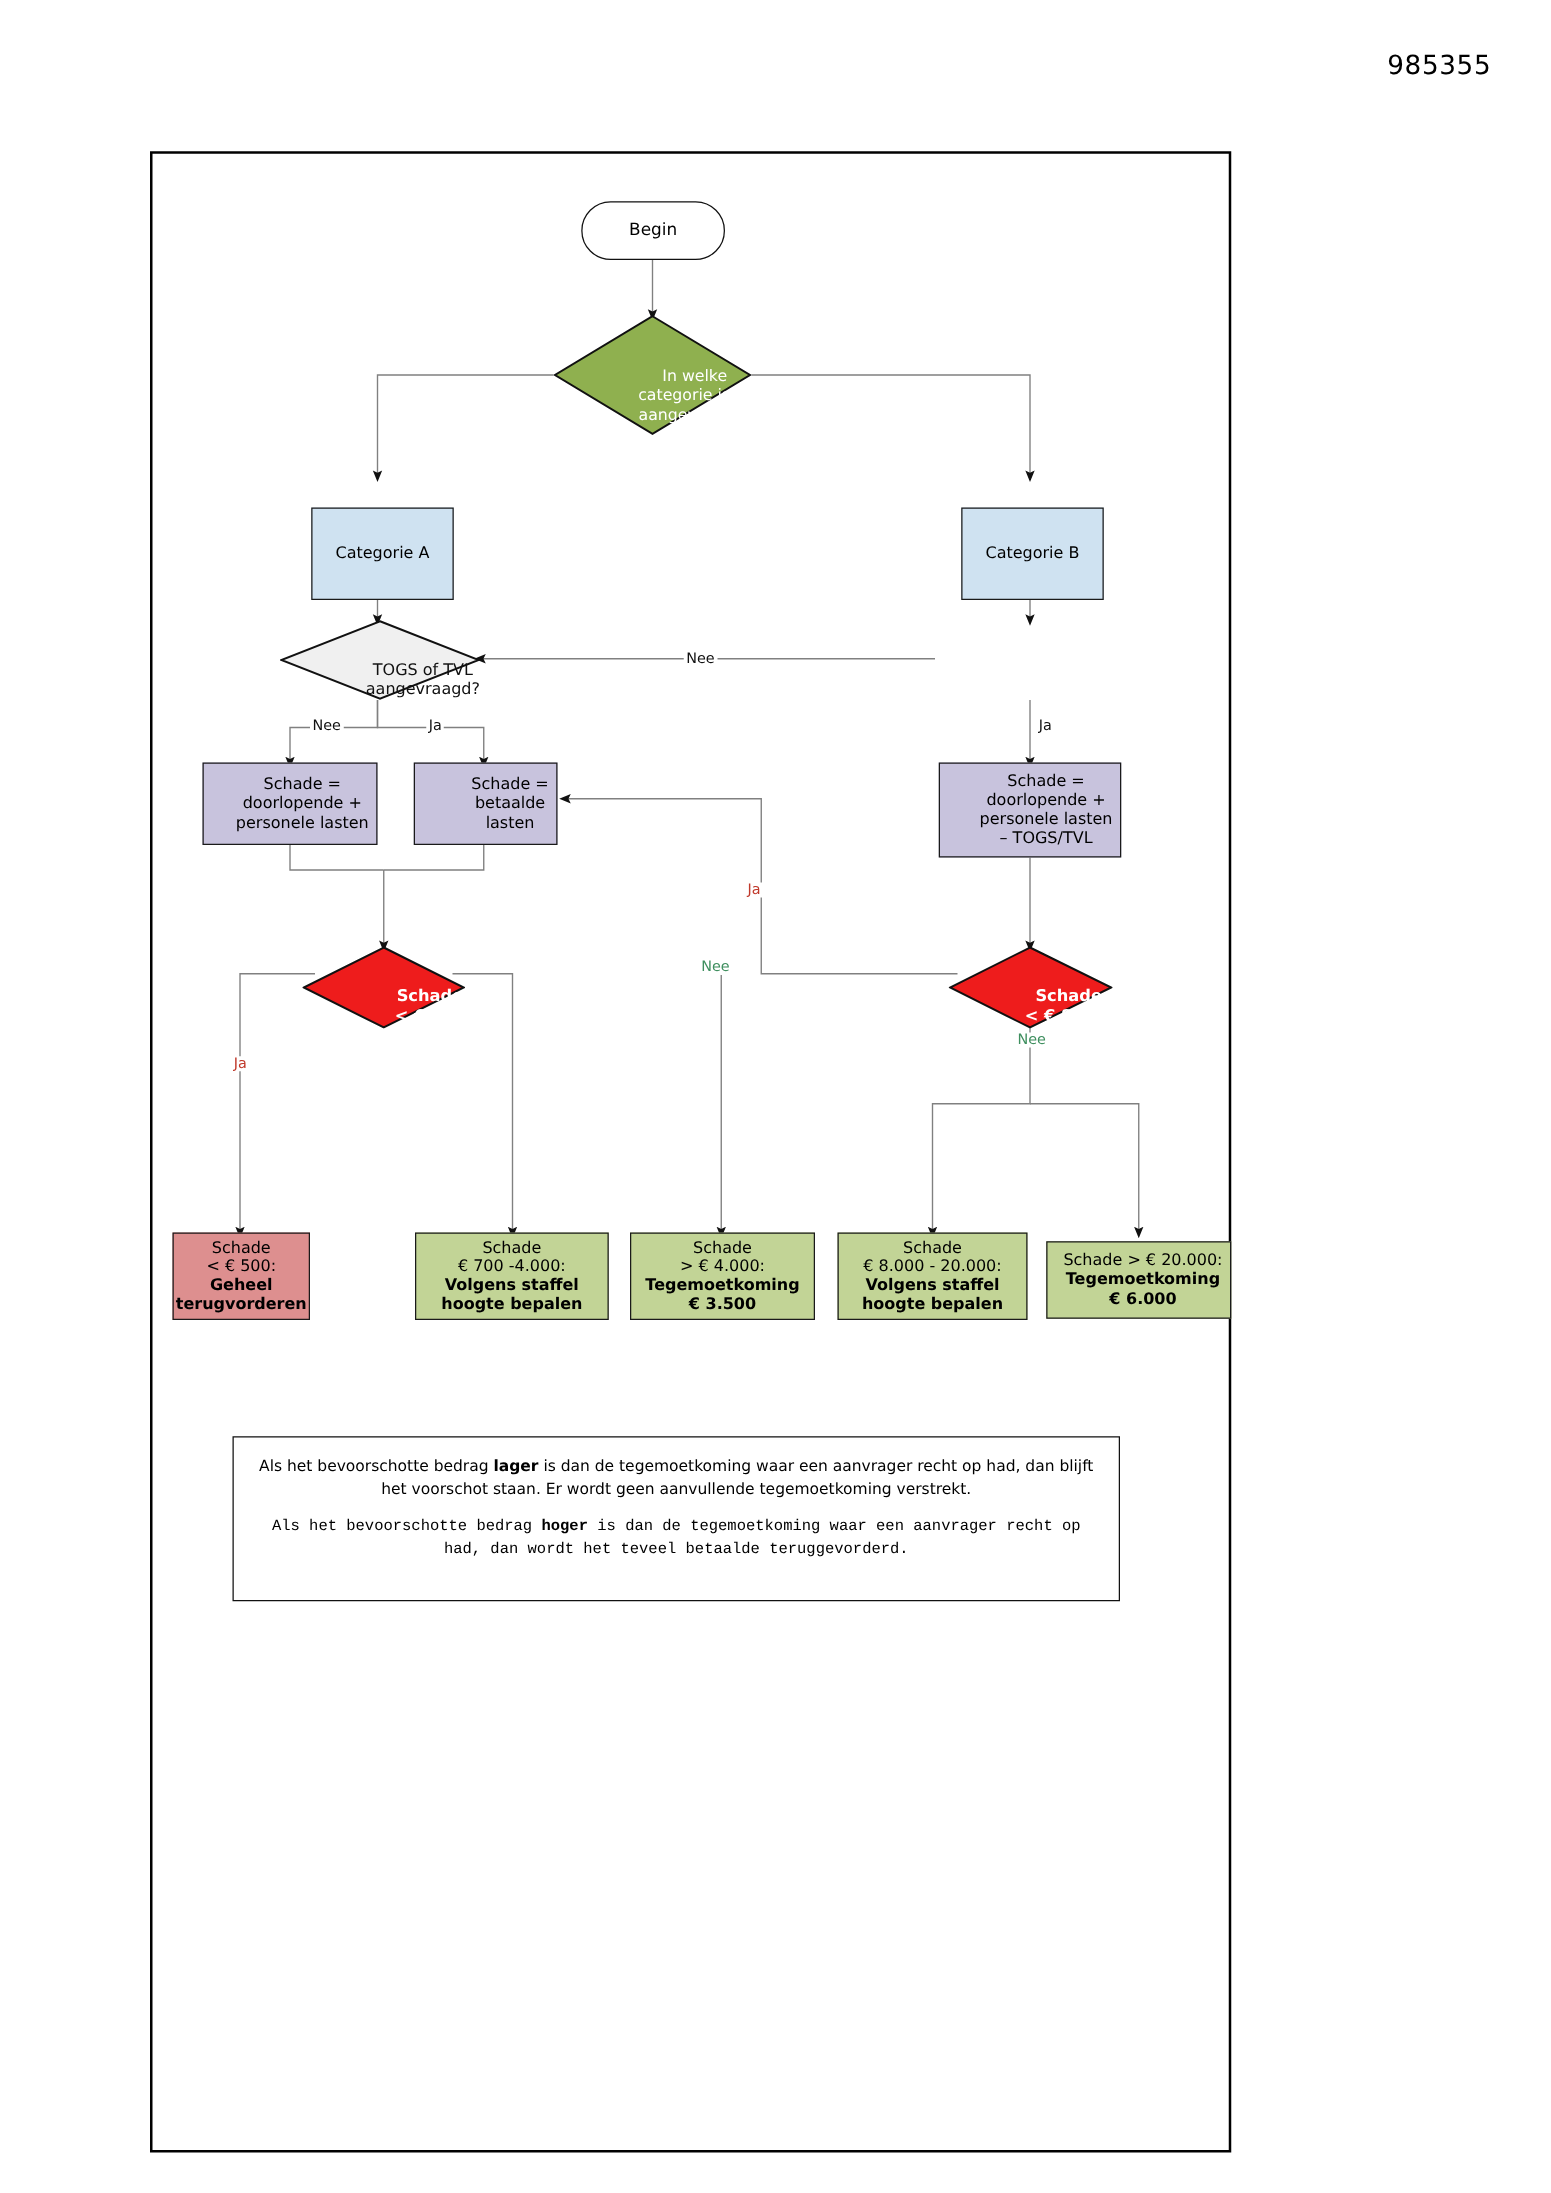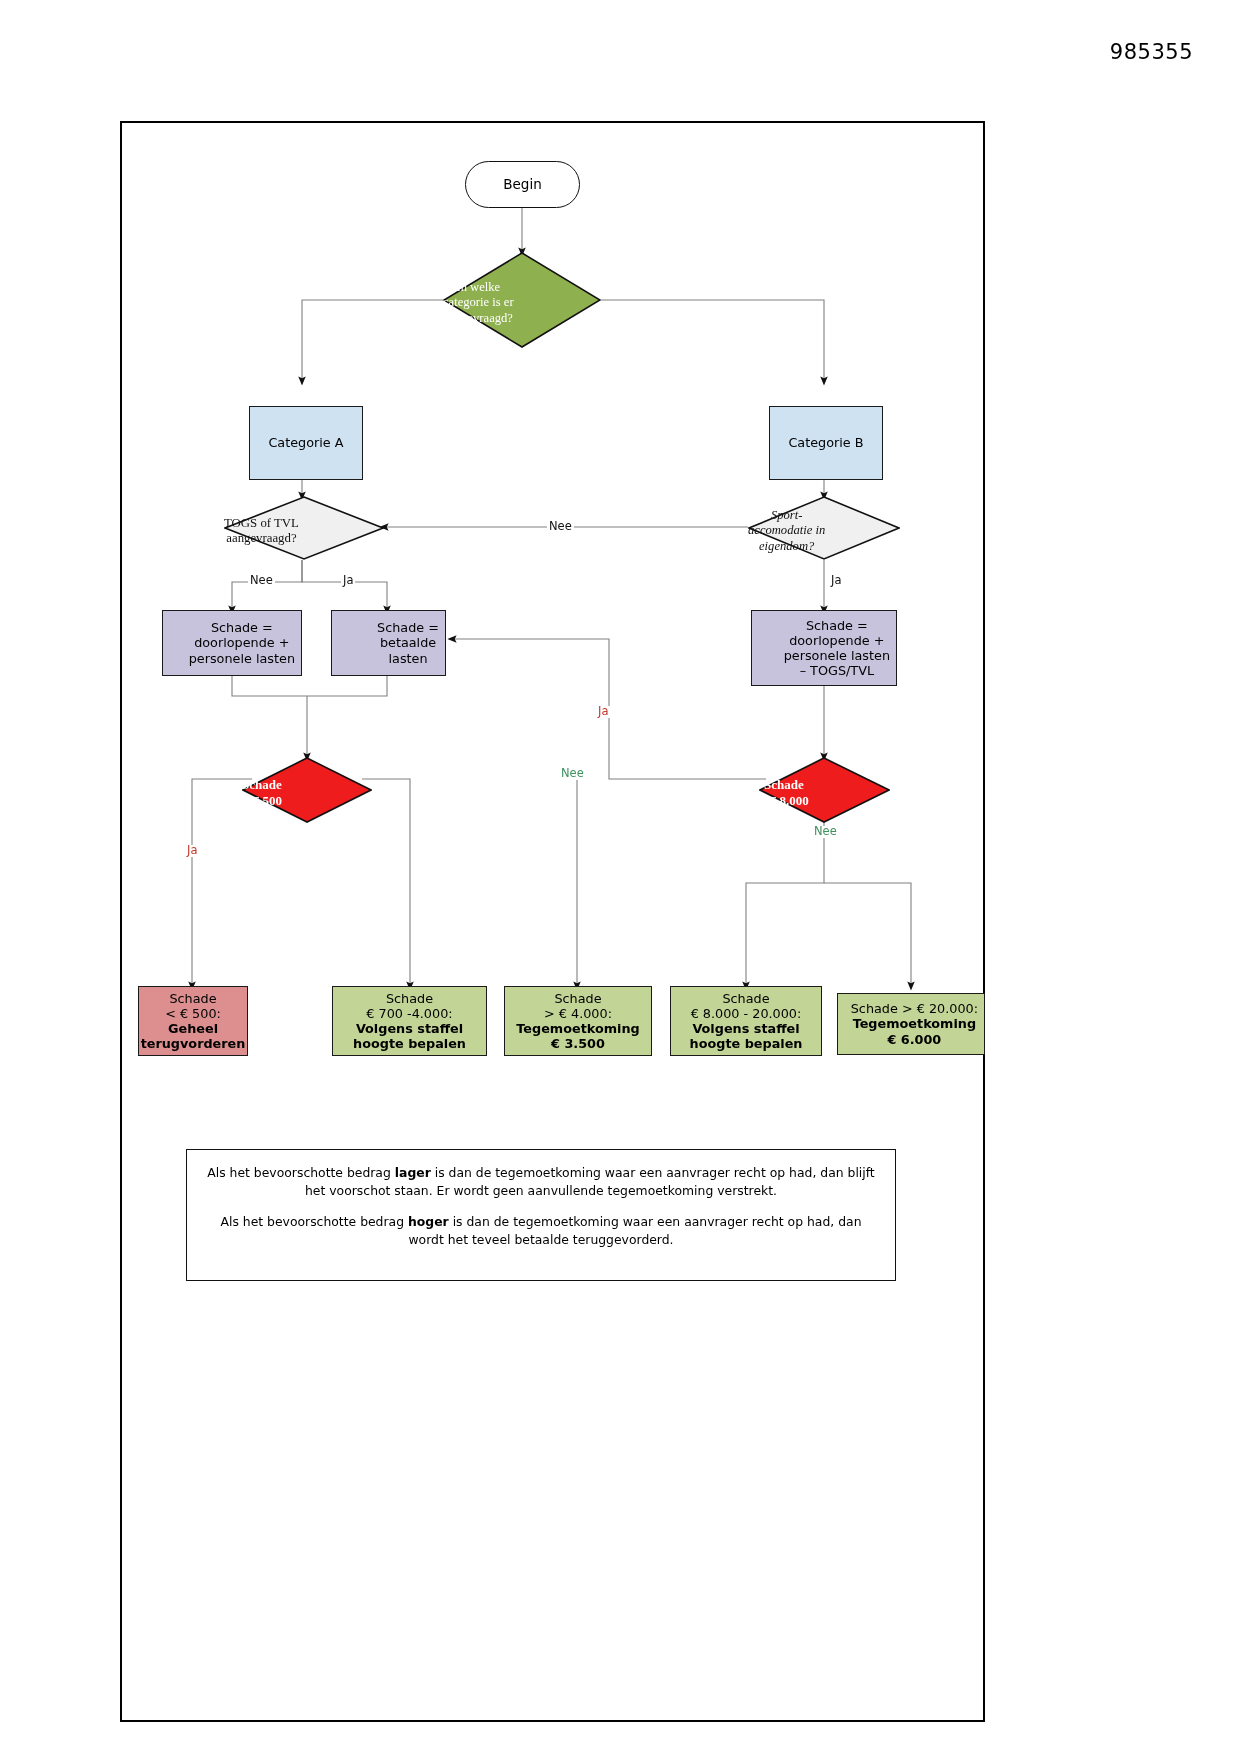--- a/index.html
+++ b/index.html
@@ -67,28 +67,27 @@
   .diamond-wrap {
     position: absolute;
   }
   .diamond-shape {
     position: absolute;
     left: 0; top: 0;
     width: 100%; height: 100%;
   }
   .diamond-label {
     position: absolute;
-    left: 0; top: 3px;
+    left: 0; top: 16px;
     width: 100%; height: 100%;
     display: flex;
     align-items: center;
-    justify-content: flex-start;
+    justify-content: flex-end;
     text-align: center;
     line-height: 1.2;
-    font-family: Liberation Serif, serif;
   }
 
   .lbl-green { color: #ffffff; font-size: 12.6px; }
   .lbl-grey  { color: #111111; font-size: 12.8px; }
   .lbl-grey-italic { color: #111111; font-size: 12.6px; font-style: italic; }
   .lbl-red   { color: #ffffff; font-size: 13px; font-weight: bold; }
 
   
   .box {
     border: 1.6px solid #1a1a1a;
@@ -122,21 +121,21 @@
     width: 710px;
     border: 1.4px solid #111;
     background: #fff;
     box-sizing: border-box;
     padding: 14px 18px 16px 18px;
     font-size: 12.4px;
     line-height: 1.42;
     text-align: center;
   }
   .note p { margin: 0 0 14px 0; }
-  .note p:last-child { margin-bottom: 16px; }
+  .note p:last-child { margin-bottom: 16px; font-family: Liberation Mono, monospace; }
   .note b { font-weight: bold; }
 </style>
 </head>
 <body>
 
 <div class="page-id">985355</div>
 
 <div class="sheet">
   <div class="canvas">
 
@@ -214,32 +213,20 @@
         <polygon points="80,1 159,32 80,63 1,32" fill="#f0f0f0" stroke="#111" stroke-width="1.6"></polygon>
       </svg>
       <div class="diamond-label lbl-grey">
         <div>
           <span class="res-line">TOGS of TVL</span>
           <span class="res-line">aangevraagd?</span>
         </div>
       </div>
     </div>
 
-    <div class="diamond-wrap" style="left:626px; top:373px; width:152px; height:64px;">
-      <svg class="diamond-shape" viewBox="0 0 152 64" preserveAspectRatio="none">
-        <polygon points="76,1 151,32 76,63 1,32" fill="#f0f0f0" stroke="#111" stroke-width="1.6"></polygon>
-      </svg>
-      <div class="diamond-label lbl-grey-italic">
-        <div>
-          <span class="res-line">Sport-</span>
-          <span class="res-line">accomodatie in</span>
-          <span class="res-line">eigendom?</span>
-        </div>
-      </div>
-    </div>
 
     <div class="node box box-purple" style="left:40px; top:487px; width:140px; height:66px;">
       <div>
         <span class="res-line">Schade =</span>
         <span class="res-line">doorlopende +</span>
         <span class="res-line">personele lasten</span>
       </div>
     </div>
 
     <div class="node box box-purple" style="left:209px; top:487px; width:115px; height:66px;">

